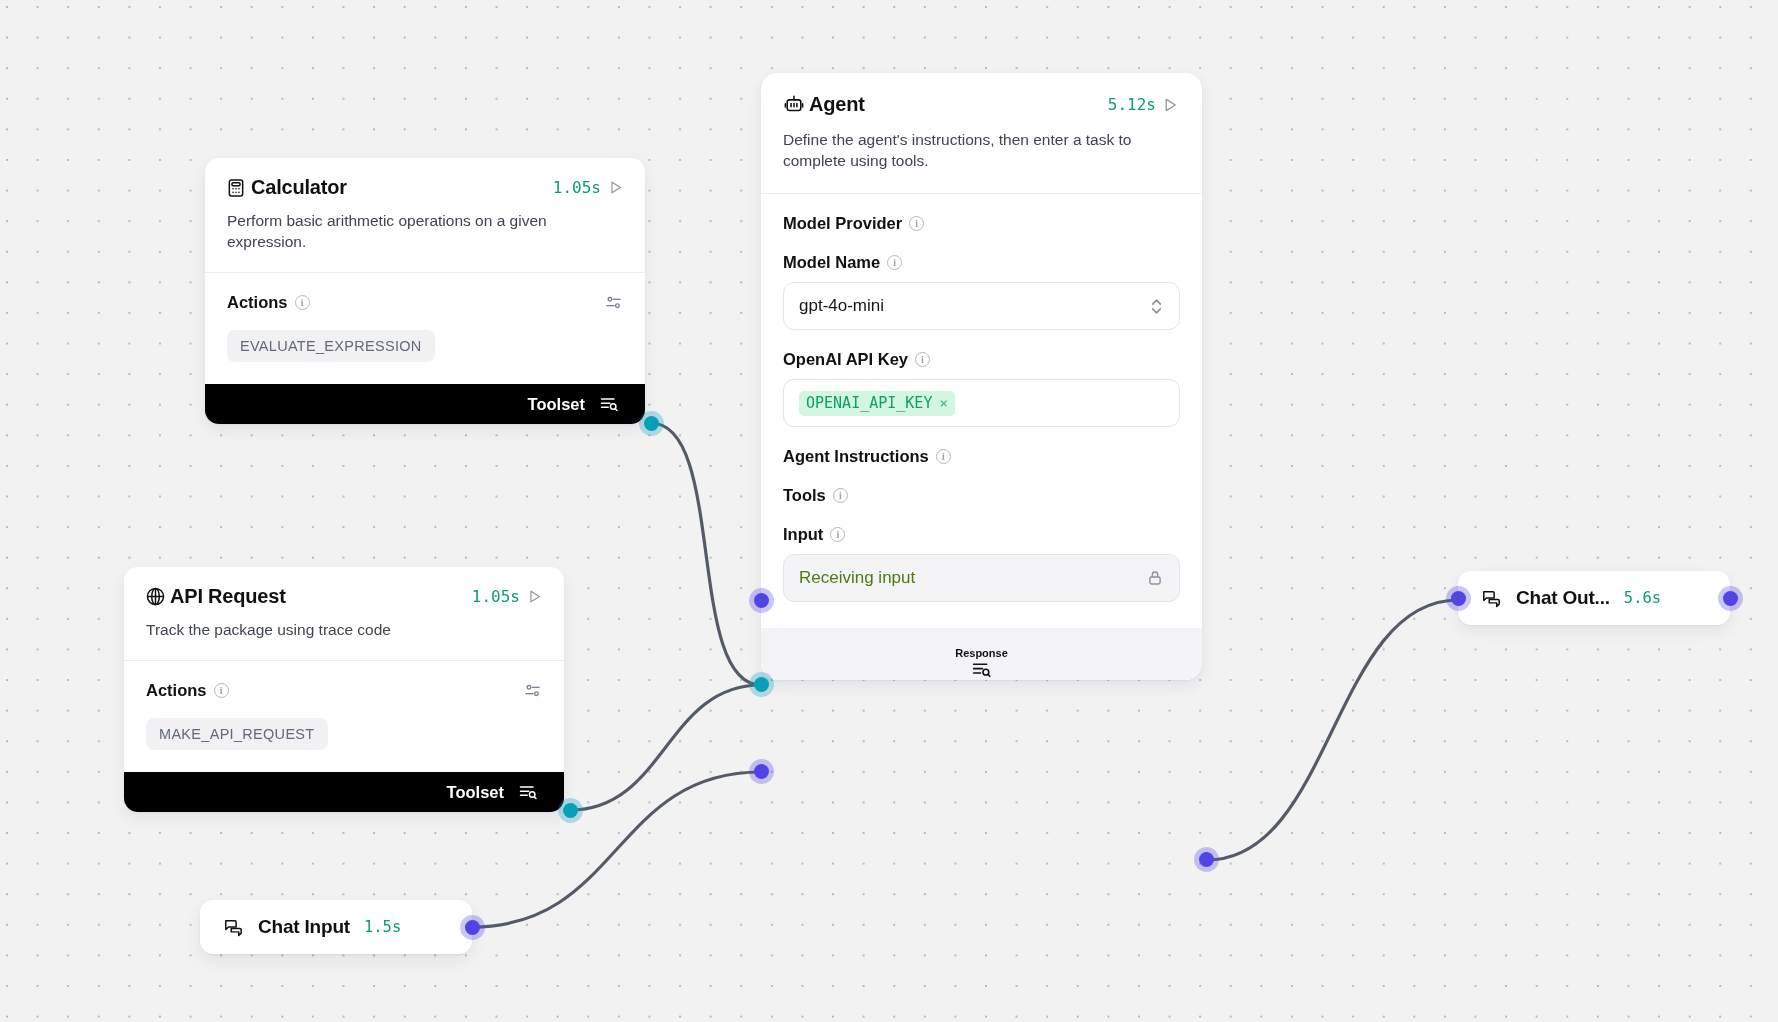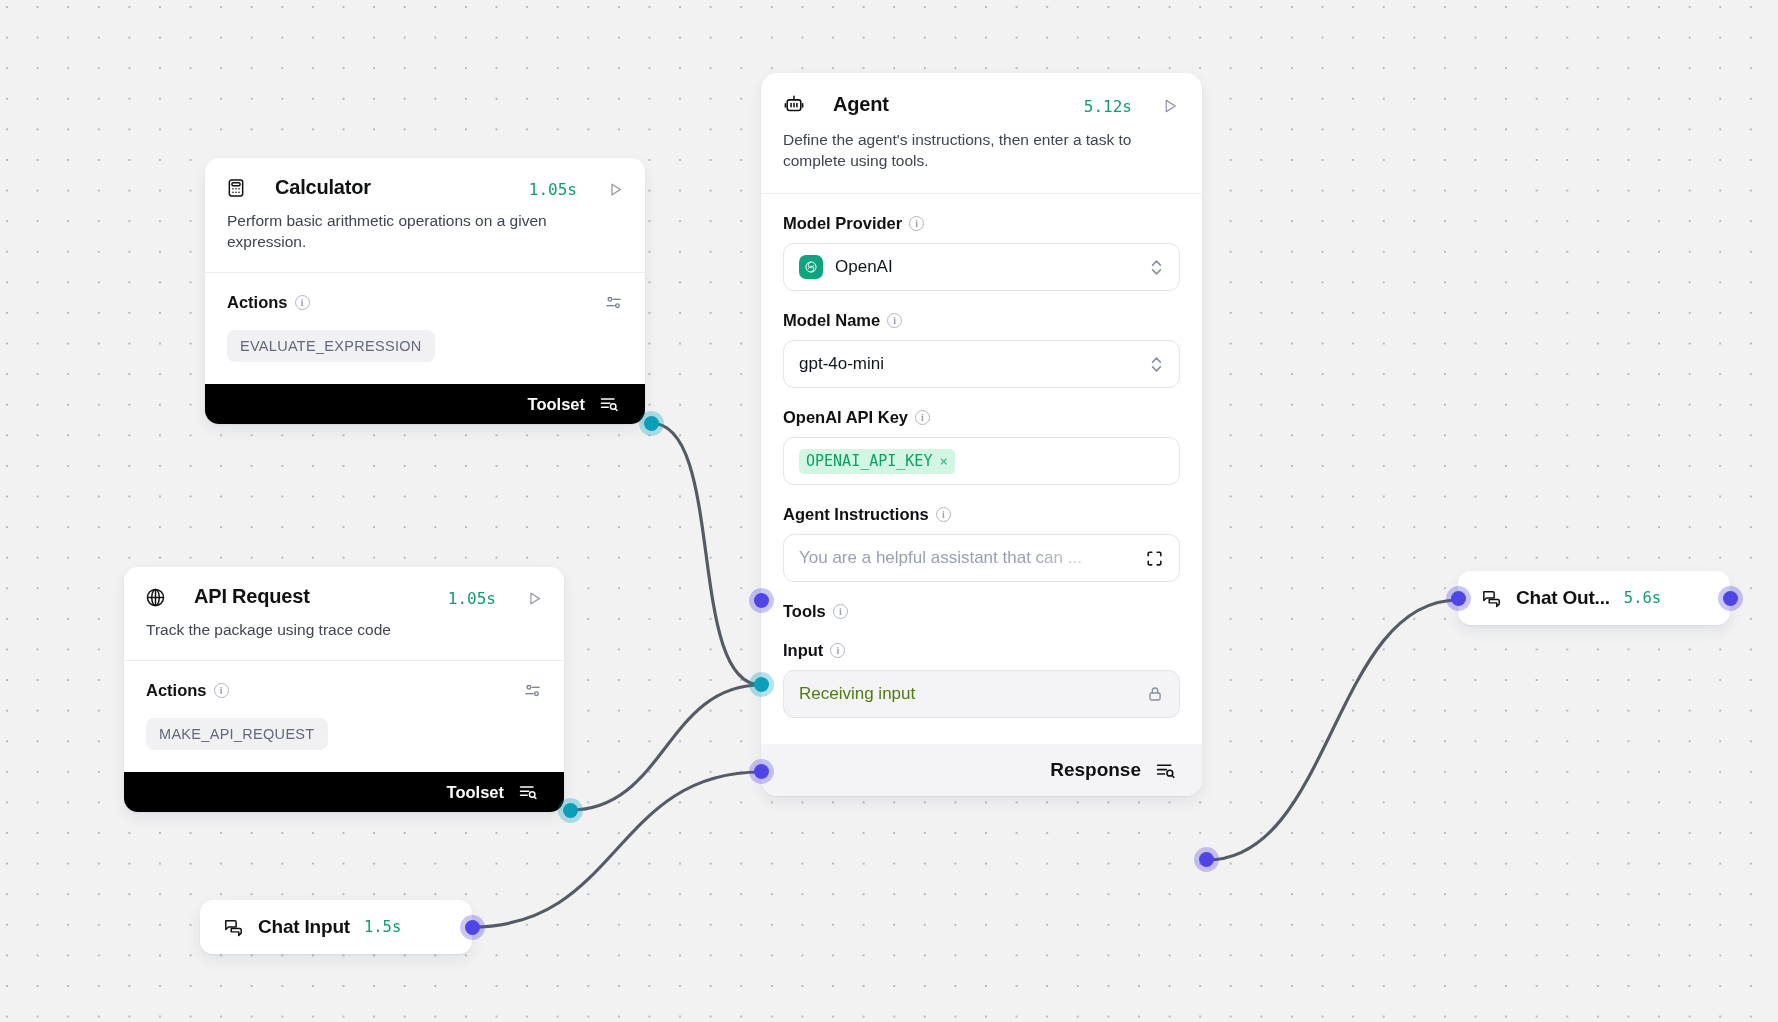--- a/index.html
+++ b/index.html
@@ -34,22 +34,22 @@
   .node {
     position: absolute;
     background: #ffffff;
     border-radius: 14px;
     box-shadow: 0 1px 2px rgba(16,24,40,.05), 0 6px 16px rgba(16,24,40,.07);
     z-index: 3;
   }
 
   .node-head {
     display: flex;
-    align-items: flex-end;
-    gap: 28px;
+    align-items: center;
+    gap: 4px;
     padding: 18px 20px 0 20px;
   }
   .node-icon {
     width: 22px; height: 22px;
     display: flex; align-items: center; justify-content: center;
     color: #101113;
     flex: 0 0 auto;
   }
   .node-title {
     font-size: 20px;
@@ -223,25 +223,25 @@
   .tools-label-row .field-label { margin-bottom: 0; }
 
   #agent-node .agent-footer {
     margin-top: 26px;
     background: #f4f4f6;
     border-radius: 0 0 16px 16px;
     height: 52px;
     display: flex;
     align-items: center;
     justify-content: flex-end;
-    gap: 14px;
     padding: 0 26px;
-    font-size: 19px;
+    font-size: 11px;
     font-weight: 700;
     color: #101113;
+    flex-direction: column;
   }
   .agent-footer .footer-ico { color: #101113; }
 
   
   .pill-node {
     position: absolute;
     background: #ffffff;
     border-radius: 13px;
     box-shadow: 0 1px 2px rgba(16,24,40,.05), 0 6px 16px rgba(16,24,40,.07);
     height: 54px;
@@ -422,36 +422,20 @@
 
     <div class="node-desc">Define the agent's instructions, then enter a task to complete using tools.</div>
 
     <div class="node-divider"></div>
 
     <div class="field-block">
       <div class="field-label">
         <span>Model Provider</span>
         <span class="info-ico">i</span>
       </div>
-      <div class="ctl">
-        <span class="openai-logo">
-          <svg width="16" height="16" viewBox="0 0 24 24" fill="none" stroke="#ffffff" stroke-width="1.5">
-            <circle cx="12" cy="12" r="7.6"></circle>
-            <path d="M12 4.4 C8 6 7 10 9 12 C11 14 15 13 16 9"></path>
-            <path d="M12 19.6 C16 18 17 14 15 12 C13 10 9 11 8 15"></path>
-          </svg>
-        </span>
-        <span class="ctl-text">OpenAI</span>
-        <span class="ctl-right">
-          <svg width="15" height="19" viewBox="0 0 16 22" fill="none" stroke="currentColor" stroke-width="1.8" stroke-linecap="round" stroke-linejoin="round">
-            <path d="M3.5 8.2 L8 3.6 L12.5 8.2"></path>
-            <path d="M3.5 13.8 L8 18.4 L12.5 13.8"></path>
-          </svg>
-        </span>
-      </div>
     </div>
 
     <div class="field-block">
       <div class="field-label">
         <span>Model Name</span>
         <span class="info-ico">i</span>
       </div>
       <div class="ctl">
         <span class="ctl-text">gpt-4o-mini</span>
         <span class="ctl-right">
@@ -473,31 +457,20 @@
           <span>OPENAI_API_KEY</span>
           <span class="x">×</span>
         </span>
       </div>
     </div>
 
     <div class="field-block">
       <div class="field-label">
         <span>Agent Instructions</span>
         <span class="info-ico">i</span>
-      </div>
-      <div class="ctl">
-        <span class="fade-text">You are a helpful assistant that can ...</span>
-        <span class="ctl-right">
-          <svg width="19" height="19" viewBox="0 0 24 24" fill="none" stroke="#13161c" stroke-width="2" stroke-linecap="round">
-            <path d="M4 8.6 V5.6 A1.6 1.6 0 0 1 5.6 4 H8.6"></path>
-            <path d="M15.4 4 H18.4 A1.6 1.6 0 0 1 20 5.6 V8.6"></path>
-            <path d="M20 15.4 V18.4 A1.6 1.6 0 0 1 18.4 20 H15.4"></path>
-            <path d="M8.6 20 H5.6 A1.6 1.6 0 0 1 4 18.4 V15.4"></path>
-          </svg>
-        </span>
       </div>
     </div>
 
     <div class="tools-label-row">
       <div class="field-label">
         <span>Tools</span>
         <span class="info-ico">i</span>
       </div>
     </div>
 

